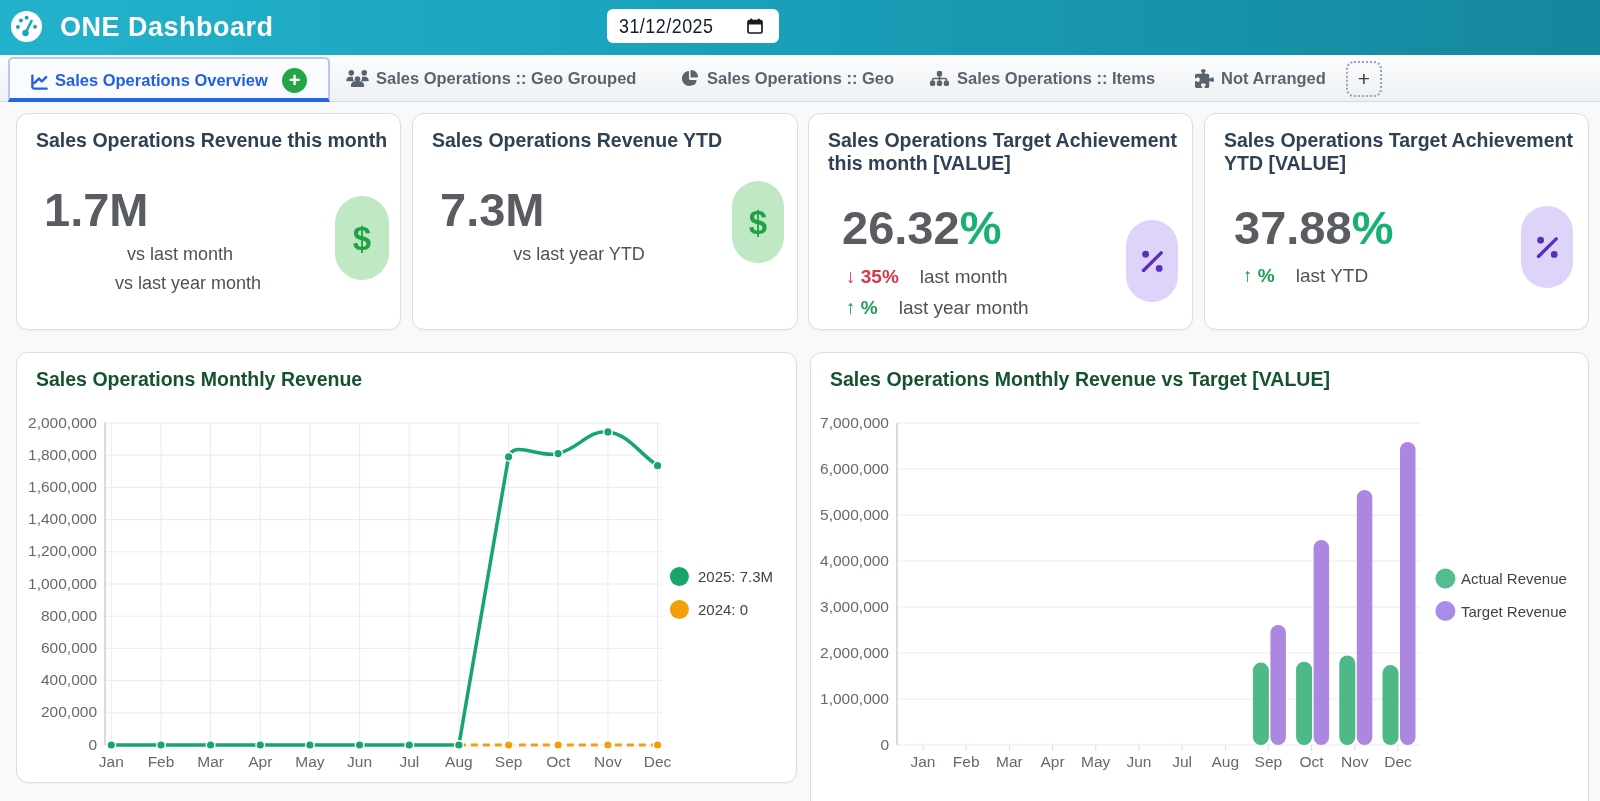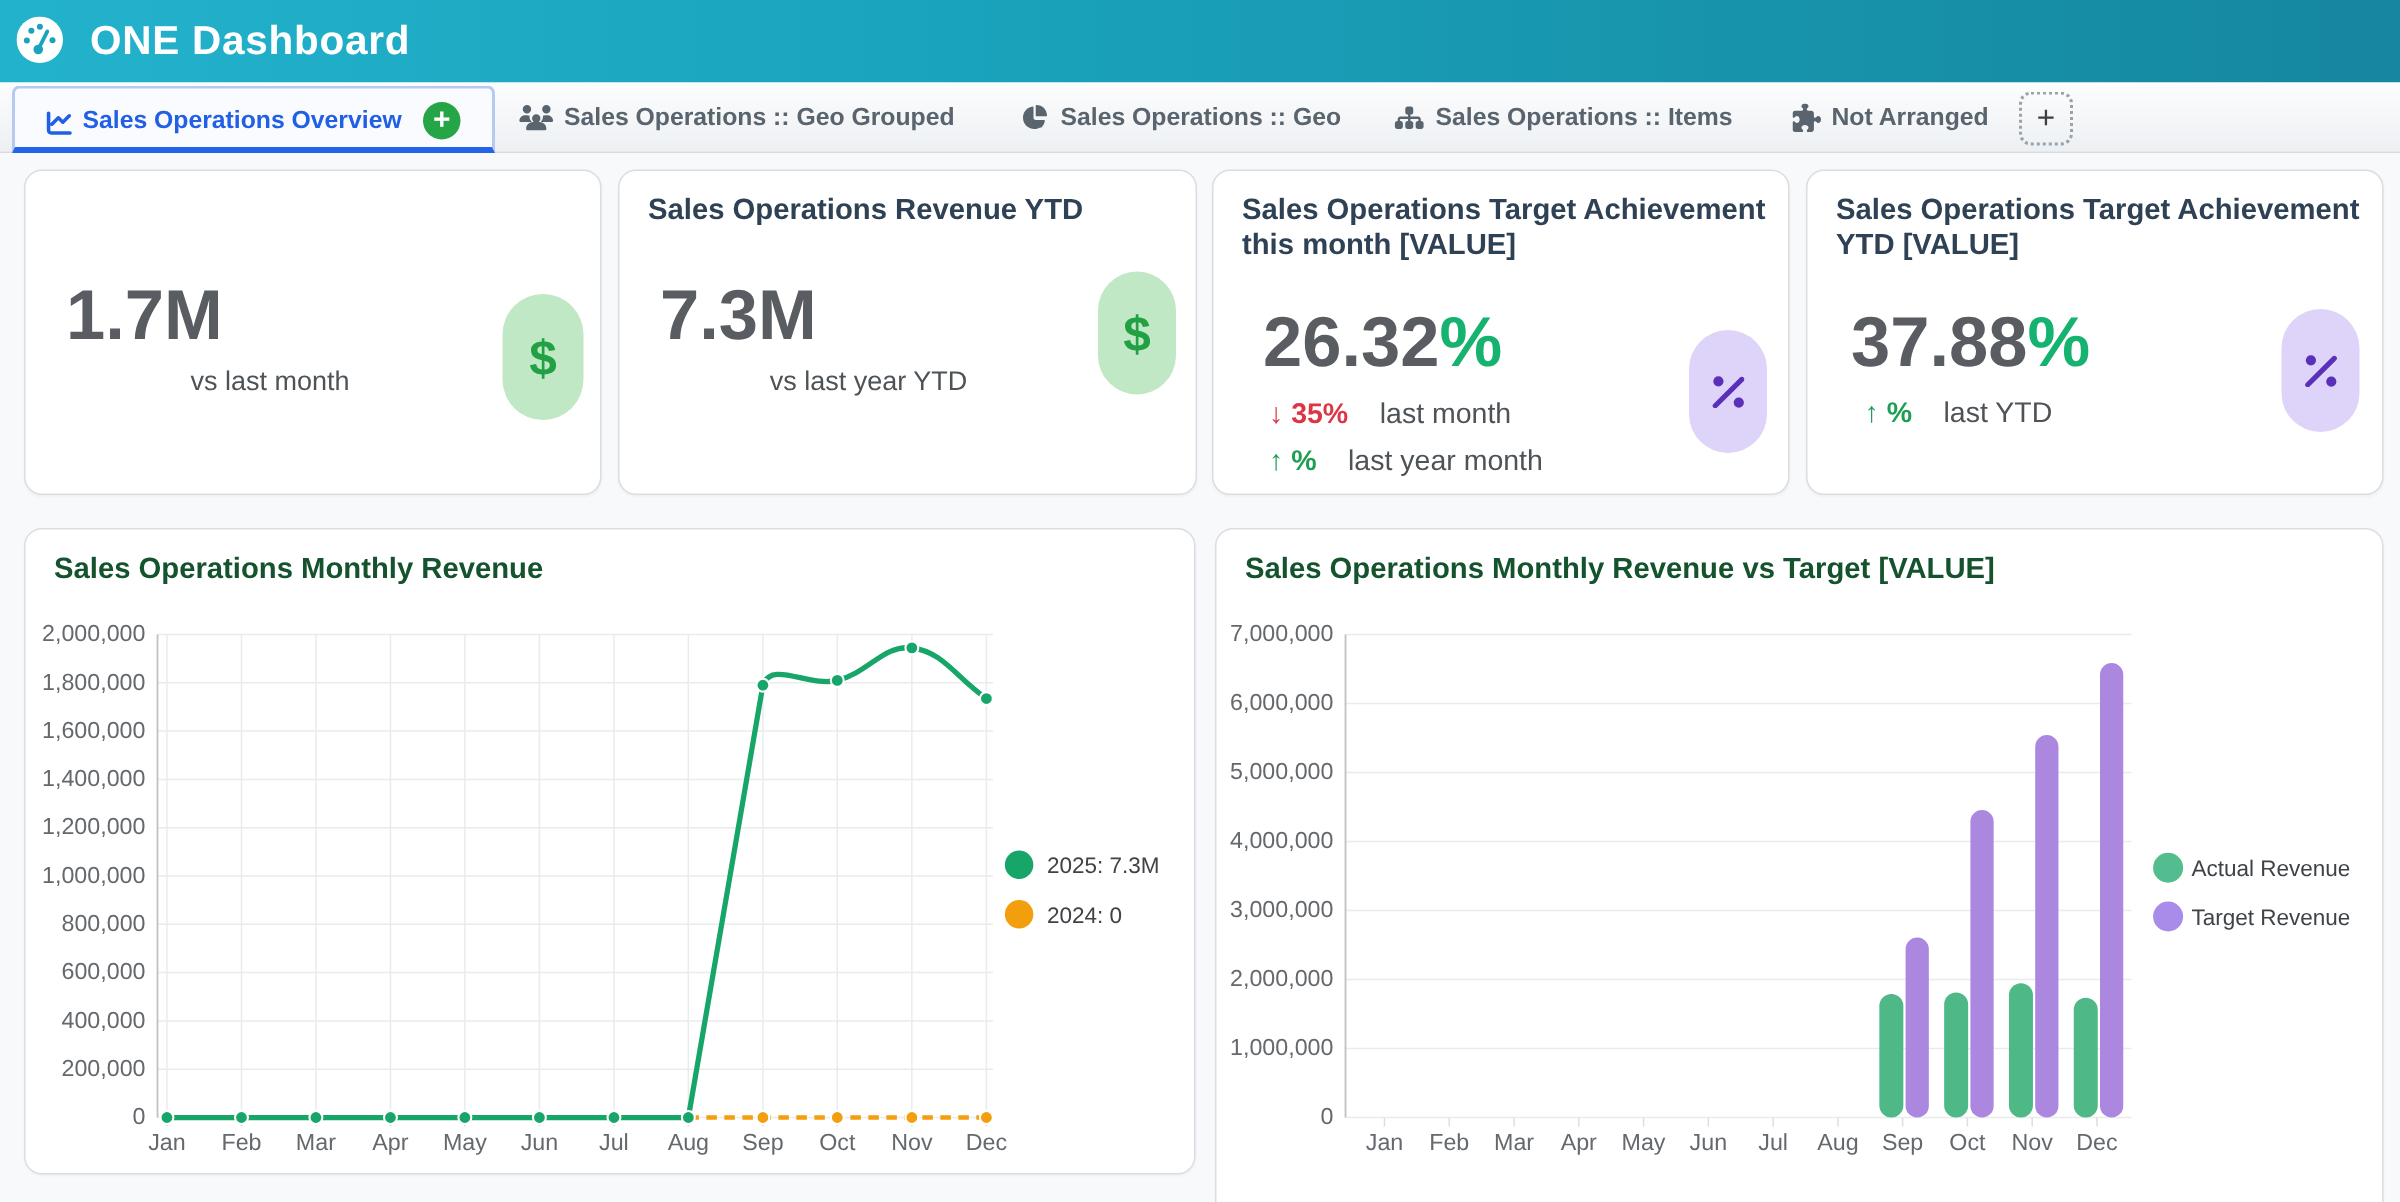--- a/index.html
+++ b/index.html
@@ -72,20 +72,28 @@
     <g fill="#1aa3bc">
       <circle cx="6.9" cy="16.0" r="2.0"></circle>
       <circle cx="9.9" cy="9.5" r="2.0"></circle>
       <circle cx="15.6" cy="6.8" r="2.0"></circle>
       <circle cx="24.0" cy="15.8" r="2.0"></circle>
       <circle cx="14.5" cy="22.0" r="3.2"></circle>
     </g>
     <path d="M14.5 22 L20.5 10" stroke="#1aa3bc" stroke-width="2.6" stroke-linecap="round"></path>
   </svg>
   <div id="brand">ONE Dashboard</div>
+  <div class="dinput" style="left:607px;width:172px;padding-left:12px;"><span class="dtx">31/12/2025</span>
+    <svg class="abs" style="left:140px;top:9px" width="16" height="16" viewBox="0 0 16 16">
+      <rect x="1" y="2.5" width="14" height="12.5" rx="1.5" fill="none" stroke="#1b1b1b" stroke-width="1.7"></rect>
+      <rect x="1" y="2.5" width="14" height="4" fill="#1b1b1b"></rect>
+      <rect x="3.2" y="0.6" width="2.2" height="3.4" rx="1" fill="#1b1b1b"></rect>
+      <rect x="10.6" y="0.6" width="2.2" height="3.4" rx="1" fill="#1b1b1b"></rect>
+    </svg>
+  </div>
 </div>
 
 <div id="tabs">
   <div id="tab-active">
     <svg class="abs" style="left:20px;top:13px" width="19" height="19" viewBox="0 0 512 512">
       <path fill="#2160e4" d="M64 64c17.7 0 32 14.3 32 32l0 304c0 8.8 7.2 16 16 16l336 0c17.7 0 32 14.3 32 32s-14.3 32-32 32l-336 0c-44.2 0-80-35.8-80-80L32 96c0-17.7 14.3-32 32-32zM342.6 278.6c-12.5 12.5-32.8 12.5-45.3 0l-57.4-57.4-93.4 93.5c-12.5 12.5-32.8 12.5-45.3 0s-12.5-32.8 0-45.3l116.1-116.1c12.5-12.5 32.8-12.5 45.3 0l57.4 57.4 93.4-93.4c12.5-12.5 32.8-12.5 45.3 0s12.5 32.8 0 45.3L342.6 278.6z"></path>
     </svg>
     <div class="txt">Sales Operations Overview</div>
     <div class="plusc">+</div>
   </div>
@@ -110,22 +118,24 @@
   <div class="tab" style="left:1195px;">
     <svg class="abs" style="top:14px" width="19" height="19" viewBox="0 0 512 512">
       <path fill="#5a646e" d="M192 104.8c0-9.2-5.8-17.3-13.2-22.8C167.2 73.3 160 61.3 160 48c0-26.5 28.7-48 64-48s64 21.5 64 48c0 13.3-7.2 25.3-18.8 34c-7.4 5.5-13.2 13.6-13.2 22.8c0 12.8 10.4 23.2 23.2 23.2l56.8 0c26.5 0 48 21.5 48 48l0 56.8c0 12.8 10.4 23.2 23.2 23.2c9.2 0 17.3-5.8 22.8-13.2c8.7-11.6 20.7-18.8 34-18.8c26.5 0 48 28.7 48 64s-21.5 64-48 64c-13.3 0-25.3-7.2-34-18.8c-5.5-7.4-13.6-13.2-22.8-13.2c-12.8 0-23.2 10.4-23.2 23.2L384 464c0 26.5-21.5 48-48 48l-56.8 0c-12.8 0-23.2-10.4-23.2-23.2c0-9.2 5.8-17.3 13.2-22.8c11.6-8.7 18.8-20.7 18.8-34c0-26.5-28.7-48-64-48s-64 21.5-64 48c0 13.3 7.2 25.3 18.8 34c7.4 5.5 13.2 13.6 13.2 22.8c0 12.8-10.4 23.2-23.2 23.2L48 512c-26.5 0-48-21.5-48-48L0 343.2C0 330.4 10.4 320 23.2 320c9.2 0 17.3 5.8 22.8 13.2c8.7 11.6 20.7 18.8 34 18.8c26.5 0 48-28.7 48-64s-21.5-64-48-64c-13.3 0-25.3 7.2-34 18.8C40.5 250.2 32.4 256 23.2 256C10.4 256 0 245.6 0 232.8L0 176c0-26.5 21.5-48 48-48l120.8 0c12.8 0 23.2-10.4 23.2-23.2z"></path>
     </svg>
     <span style="left:26px;">Not Arranged</span>
   </div>
   <div id="tab-add">+</div>
 </div>
 
 <div class="card kpi" style="left:16px;">
+  <div class="ktitle">Sales Operations Revenue this month</div>
   <div class="kval" style="top:71.5px;">1.7M</div>
   <div class="kvs" style="top:130px;margin-left:-3px;">vs last month</div>
+  <div class="kvs" style="top:159px;margin-left:5px;">vs last year month</div>
   <div class="pill pill-g" style="left:318px;top:82px;width:54px;height:84px;">
     <div class="dollar" style="top:24px;">$</div>
   </div>
 </div>
 
 <div class="card kpi" style="left:412px;width:386px;">
   <div class="ktitle">Sales Operations Revenue YTD</div>
   <div class="kval" style="top:71.5px;">7.3M</div>
   <div class="kvs" style="top:129.5px;">vs last year YTD</div>
   <div class="pill pill-g" style="left:319px;top:67px;width:52px;height:82px;">

